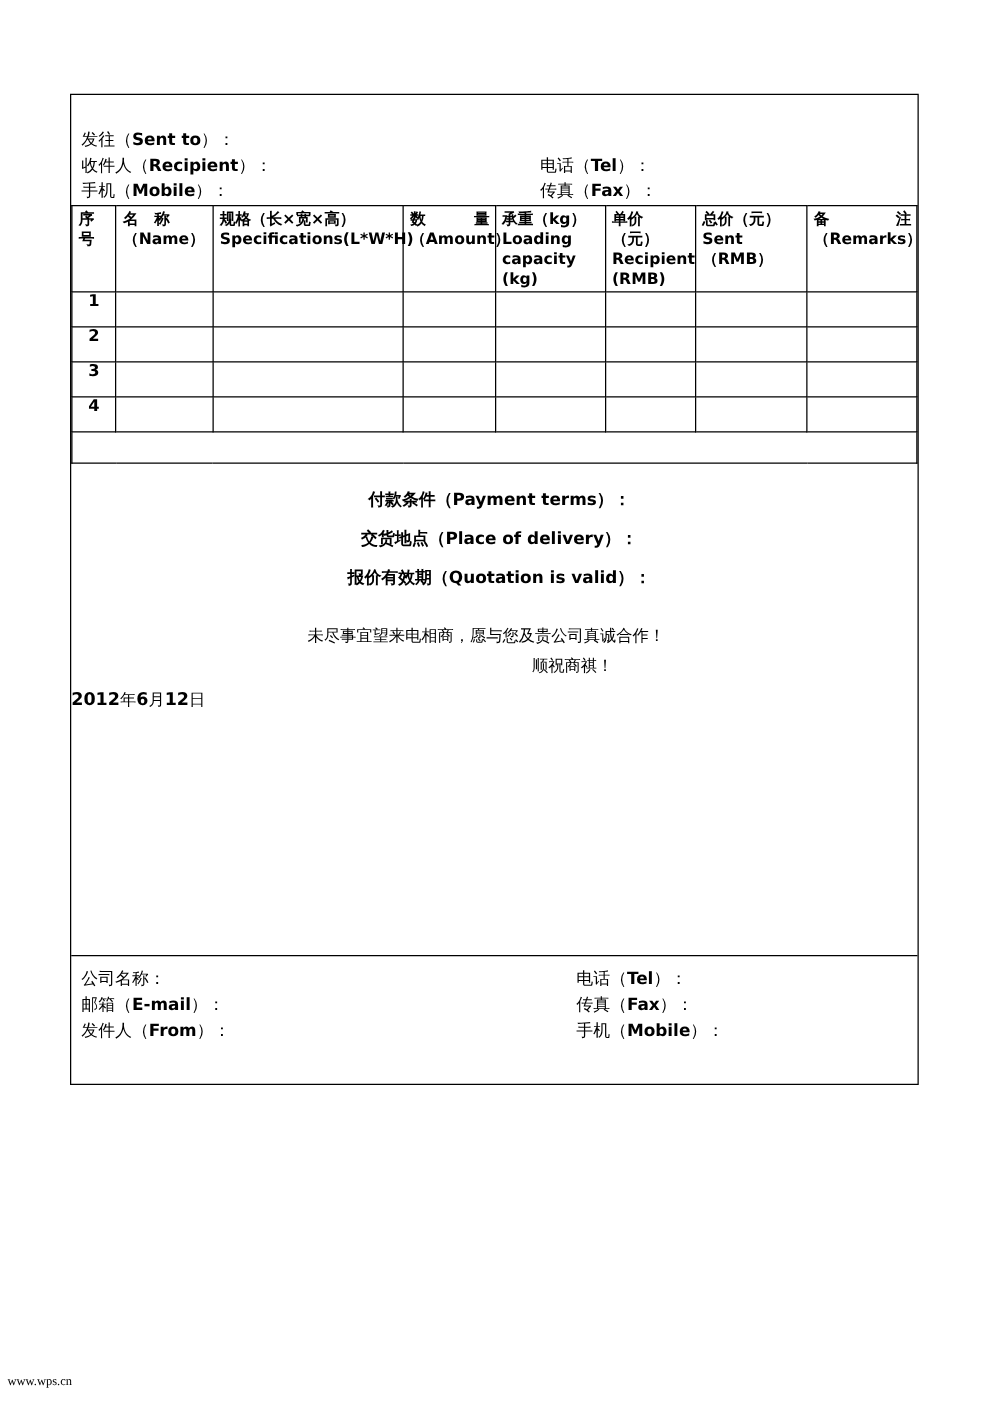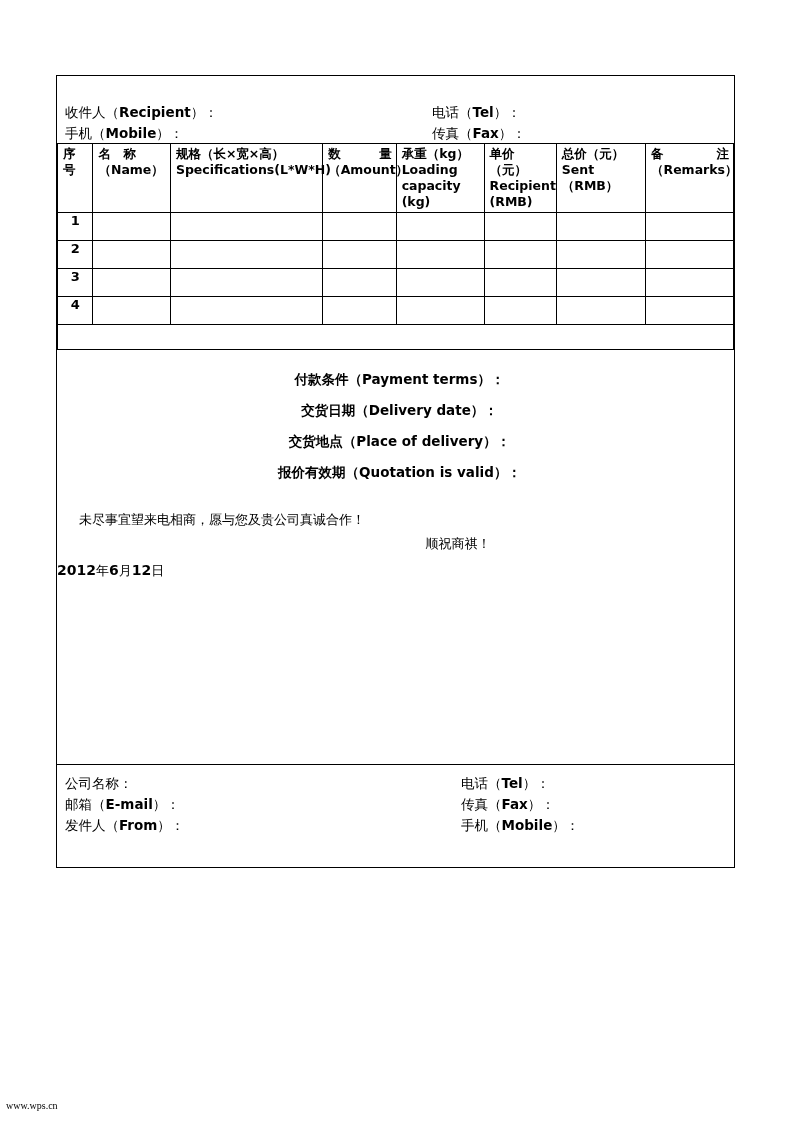--- a/index.html
+++ b/index.html
@@ -136,21 +136,21 @@
     text-align: center;
   }
 
   
   .closing-block {
     margin-top: 20px;
     font-size: 13px;
     line-height: 24px;
     padding-right: 35px;
   }
-  .closing-1 { padding-left: 22px; }
+  .closing-1 { text-align: center; padding-left: 22px; }
   .closing-2 { text-align: center; padding-left: 160px; }
   .closing-date {
     text-align: left;
     font-size: 13px;
     margin-top: 2px;
   }
   .closing-date .num { font-weight: bold; font-size: 14px; }
 
   
   .footer-divider {
@@ -191,20 +191,23 @@
   }
 </style>
 </head>
 <body>
 
 <div class="doc-frame">
 
 
   <div class="sentto-block">
 
+    <div class="sentto-row">
+      <span class="sentto-left"><span>发往（</span><span class="en">Sent to</span><span>）：</span></span>
+    </div>
 
     <div class="sentto-row">
       <span class="sentto-left"><span>收件人（</span><span class="en">Recipient</span><span>）：</span></span>
       <span class="sentto-right"><span>电话（</span><span class="en">Tel</span><span>）：</span></span>
     </div>
 
     <div class="sentto-row">
       <span class="sentto-left"><span>手机（</span><span class="en">Mobile</span><span>）：</span></span>
       <span class="sentto-right"><span>传真（</span><span class="en">Fax</span><span>）：</span></span>
     </div>
@@ -308,21 +311,20 @@
         <td></td>
         <td></td>
         <td></td>
         <td class="last"></td>
       </tr>
     </tbody>
   </table>
 
   <div class="terms-block">
     <div class="terms-row"><span>付款条件（</span><span class="en">Payment terms</span><span>）：</span></div>
-    <div class="terms-row"><span>交货日期（</span><span class="en">Delivery date</span><span>）：</span></div>
     <div class="terms-row"><span>交货地点（</span><span class="en">Place of delivery</span><span>）：</span></div>
     <div class="terms-row"><span>报价有效期（</span><span class="en">Quotation is valid</span><span>）：</span></div>
   </div>
 
   <div class="closing-block">
     <div class="closing-1">未尽事宜望来电相商，愿与您及贵公司真诚合作！</div>
     <div class="closing-2">顺祝商祺！</div>
     <div class="closing-date"><span class="num">2012</span><span>年</span><span class="num">6</span><span>月</span><span class="num">12</span><span>日</span></div>
   </div>
 

